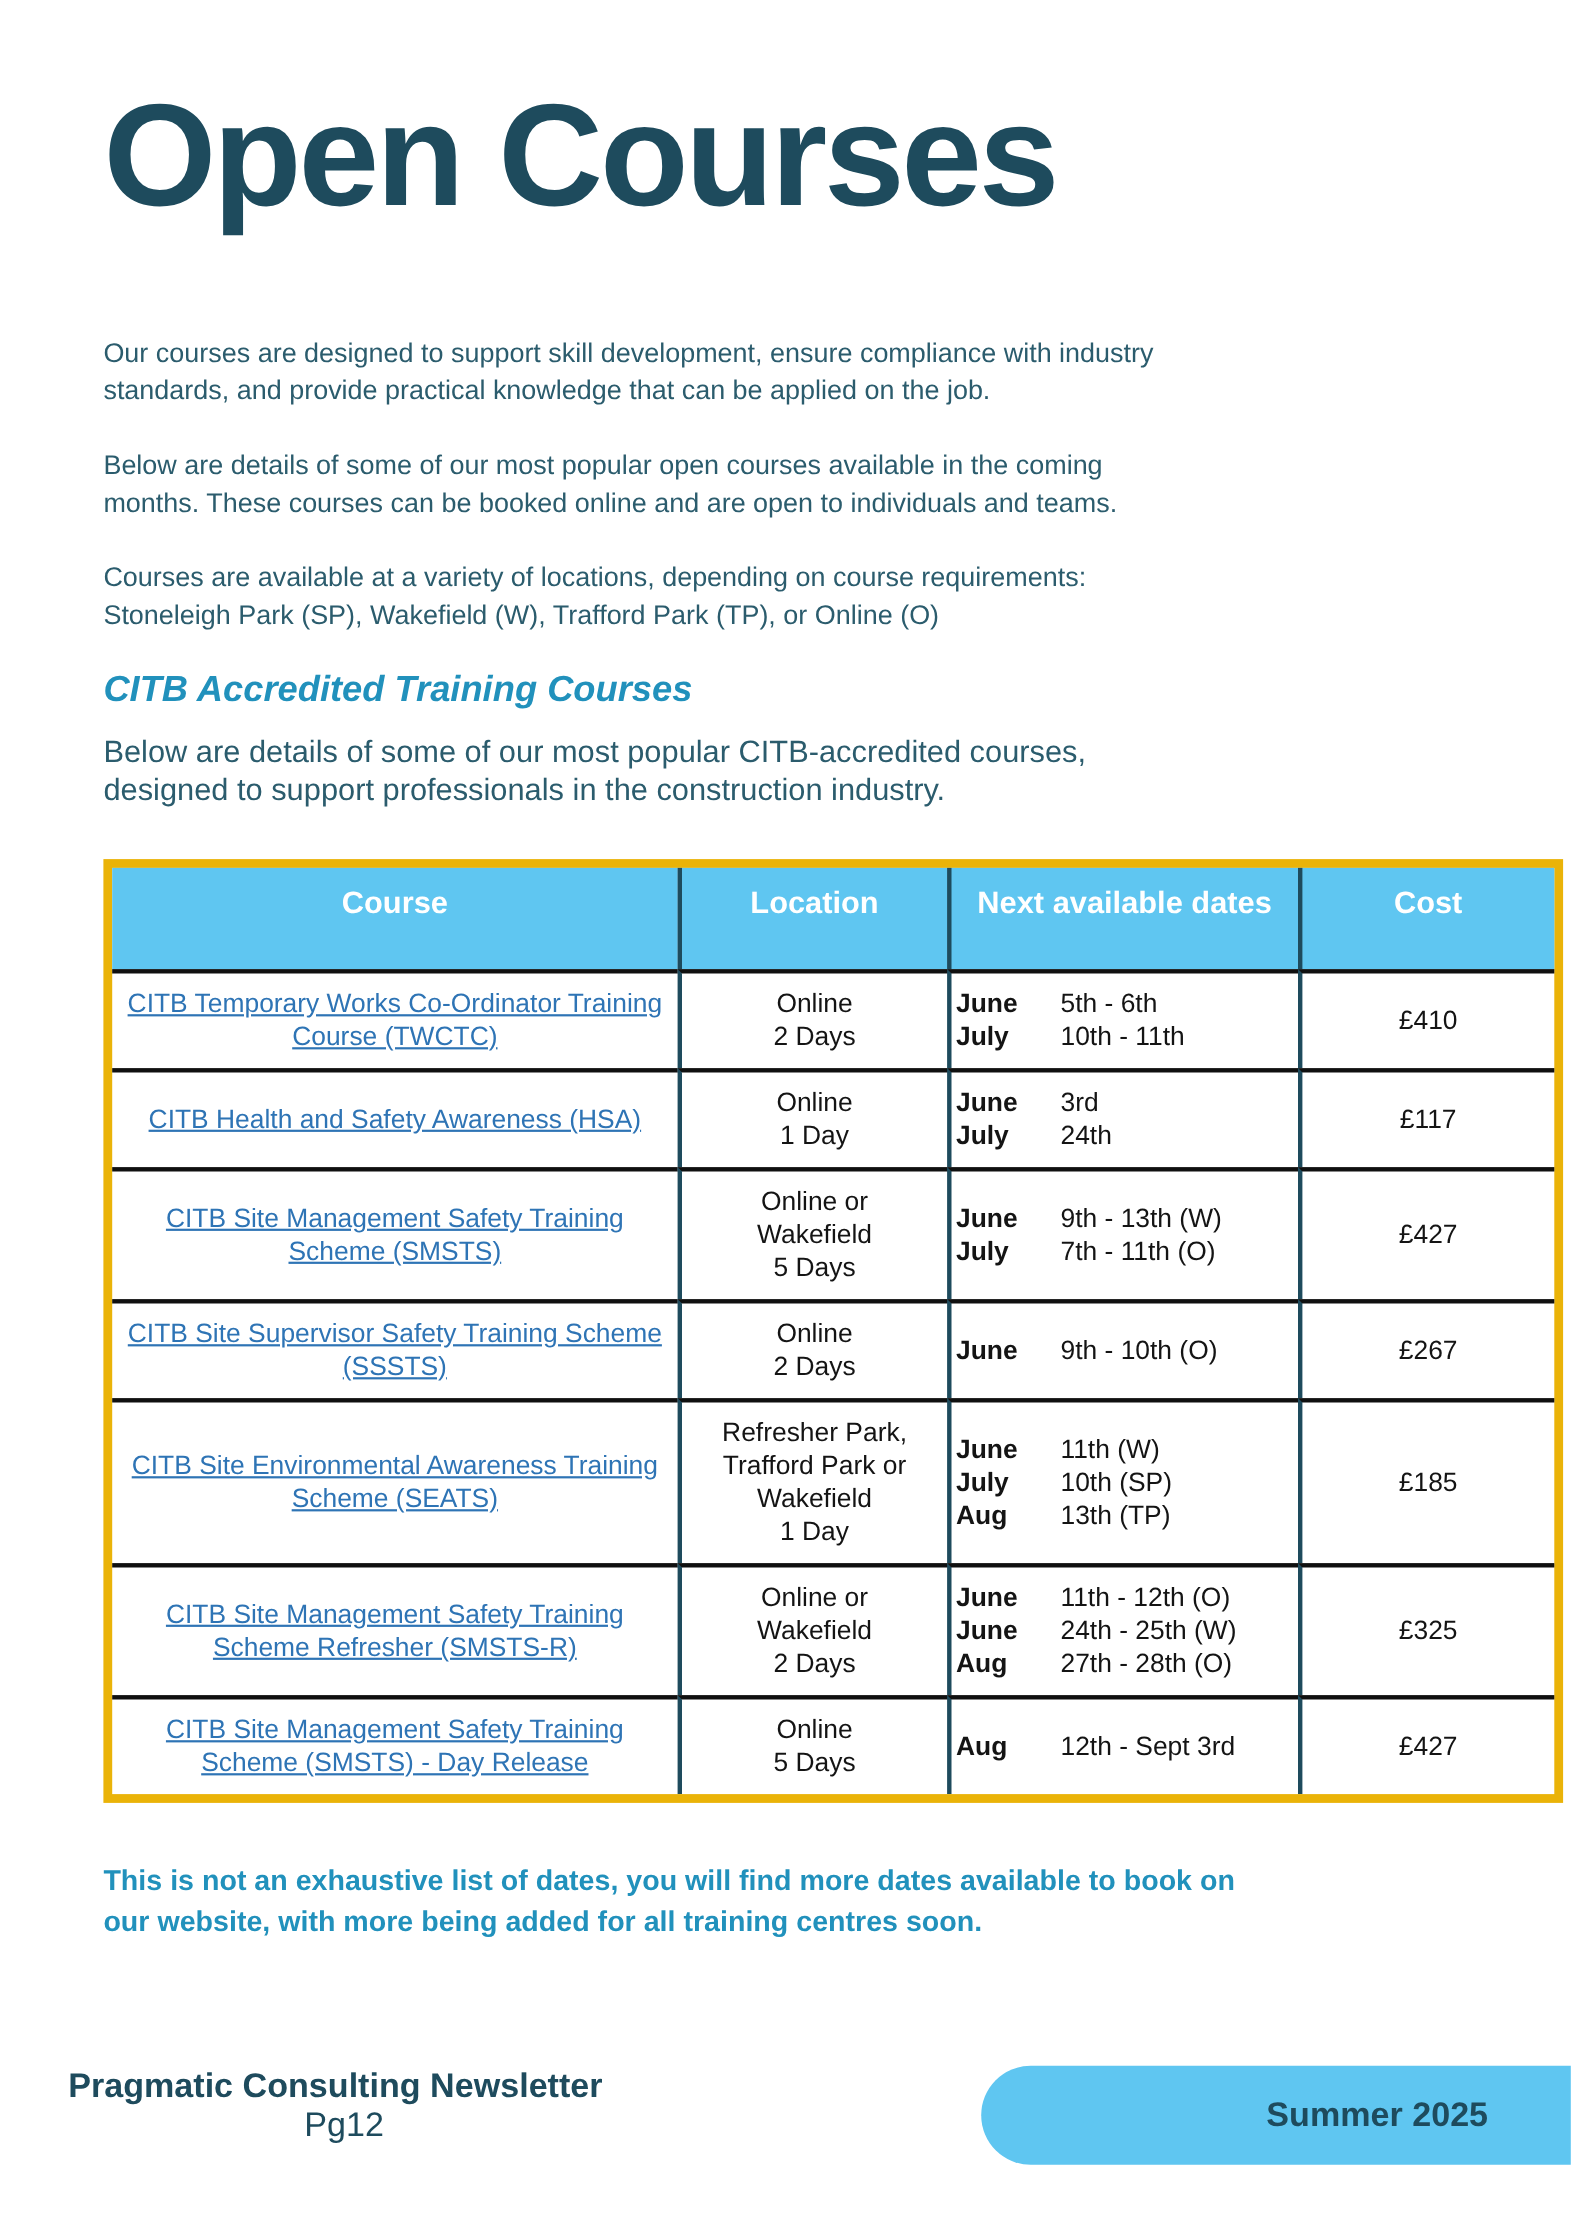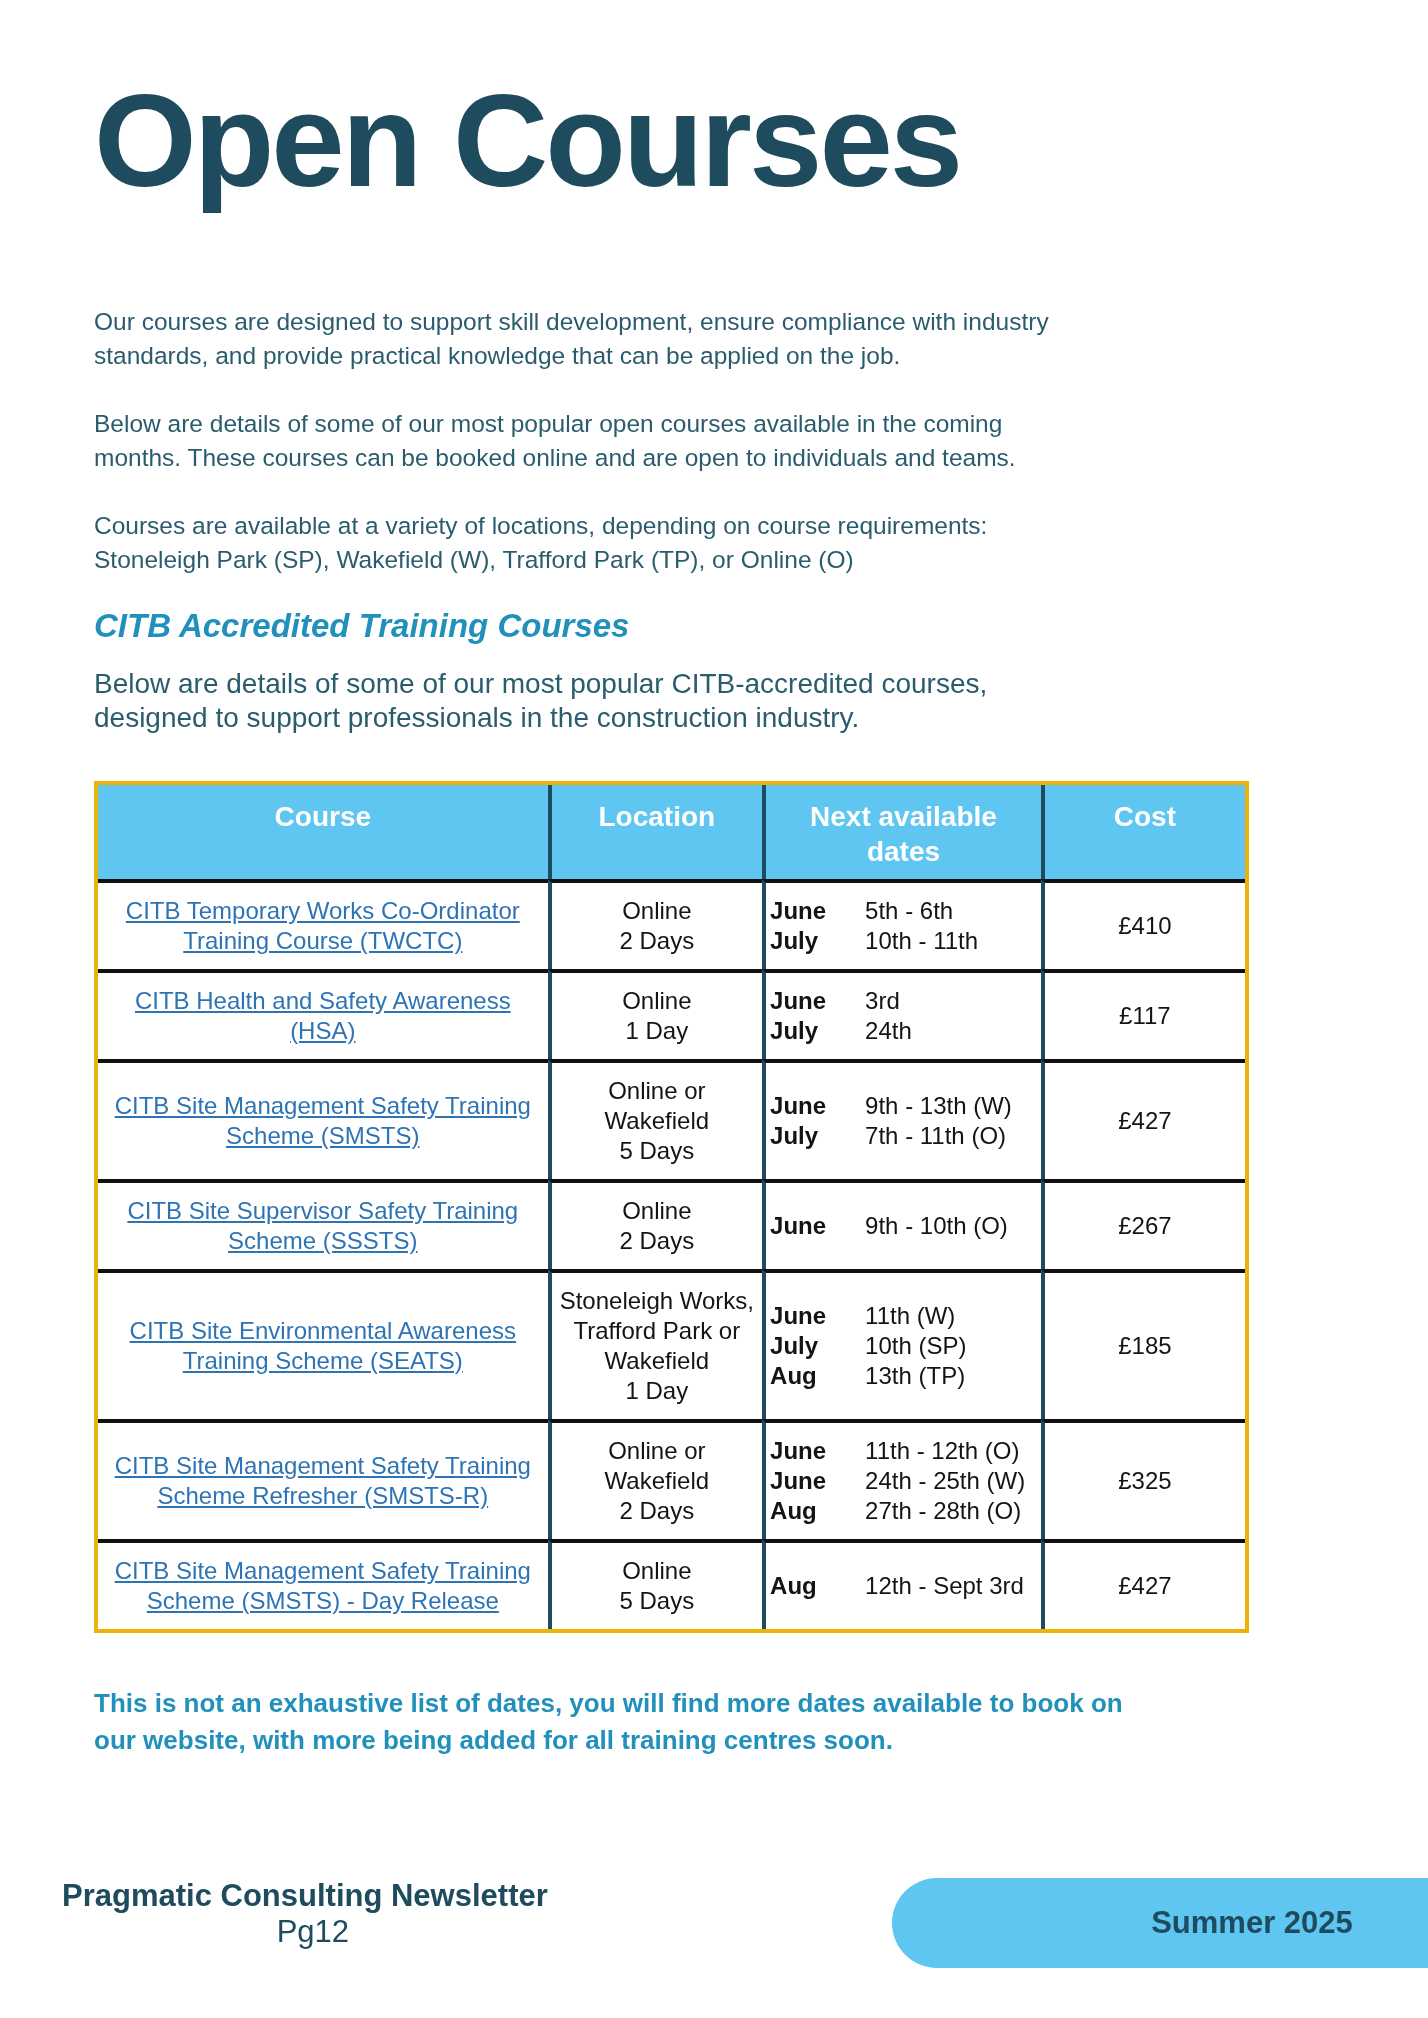--- a/index.html
+++ b/index.html
@@ -37,22 +37,22 @@
   }
   .section-desc {
     margin: 22px 0 0 62px;
     width: 980px;
     font-size: 28px;
     line-height: 34px;
     color: #2b5c6d;
   }
   .table-wrap {
     margin: 46px 0 0 62px;
-    width: 1155px;
-    border: 4px solid #eab308;
+    width: 1327px;
+    border: 8px solid #eab308;
     box-sizing: border-box;
   }
   table.courses {
     width: 100%;
     border-collapse: separate;
     border-spacing: 0;
     table-layout: fixed;
   }
   table.courses th {
     background: #5fc6f1;
@@ -238,21 +238,21 @@
               </div>
             </td>
     <td class="cost-cell">£267</td>
   </tr>
 
   <tr>
     <td class="course-cell">
       <a class="course-link">CITB Site Environmental Awareness Training Scheme (SEATS)</a>
     </td>
     <td class="location-cell">
-              <div>Stoneleigh Works,</div>
+              <div>Refresher Park,</div>
               <div>Trafford Park  or</div>
               <div>Wakefield</div>
               <div>1 Day</div>
             </td>
     <td class="dates-cell">
               <div class="date-line">
                 <span class="date-month">June</span>
                 <span class="date-detail">11th (W)</span>
               </div>
               <div class="date-line">

